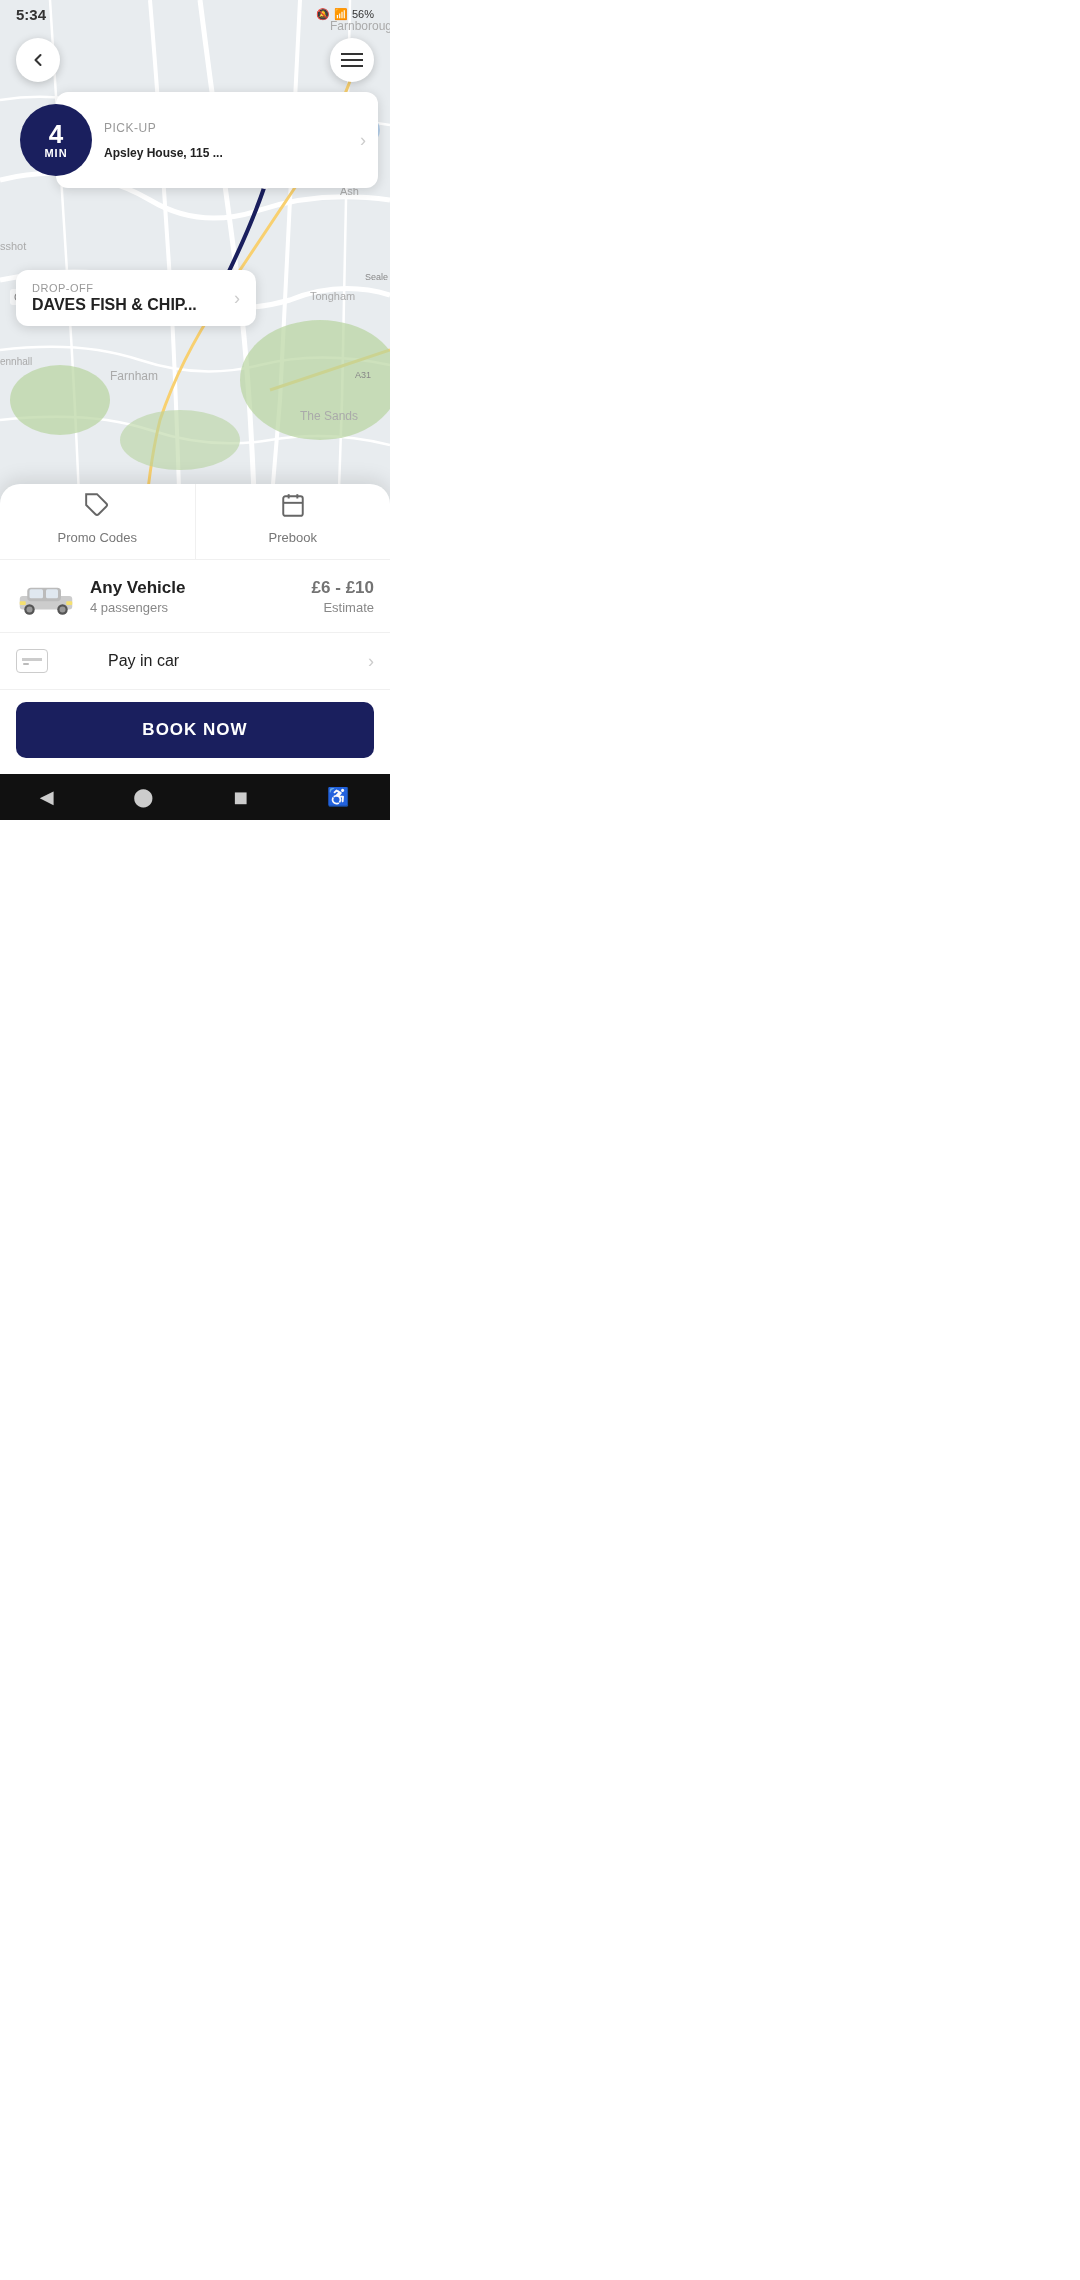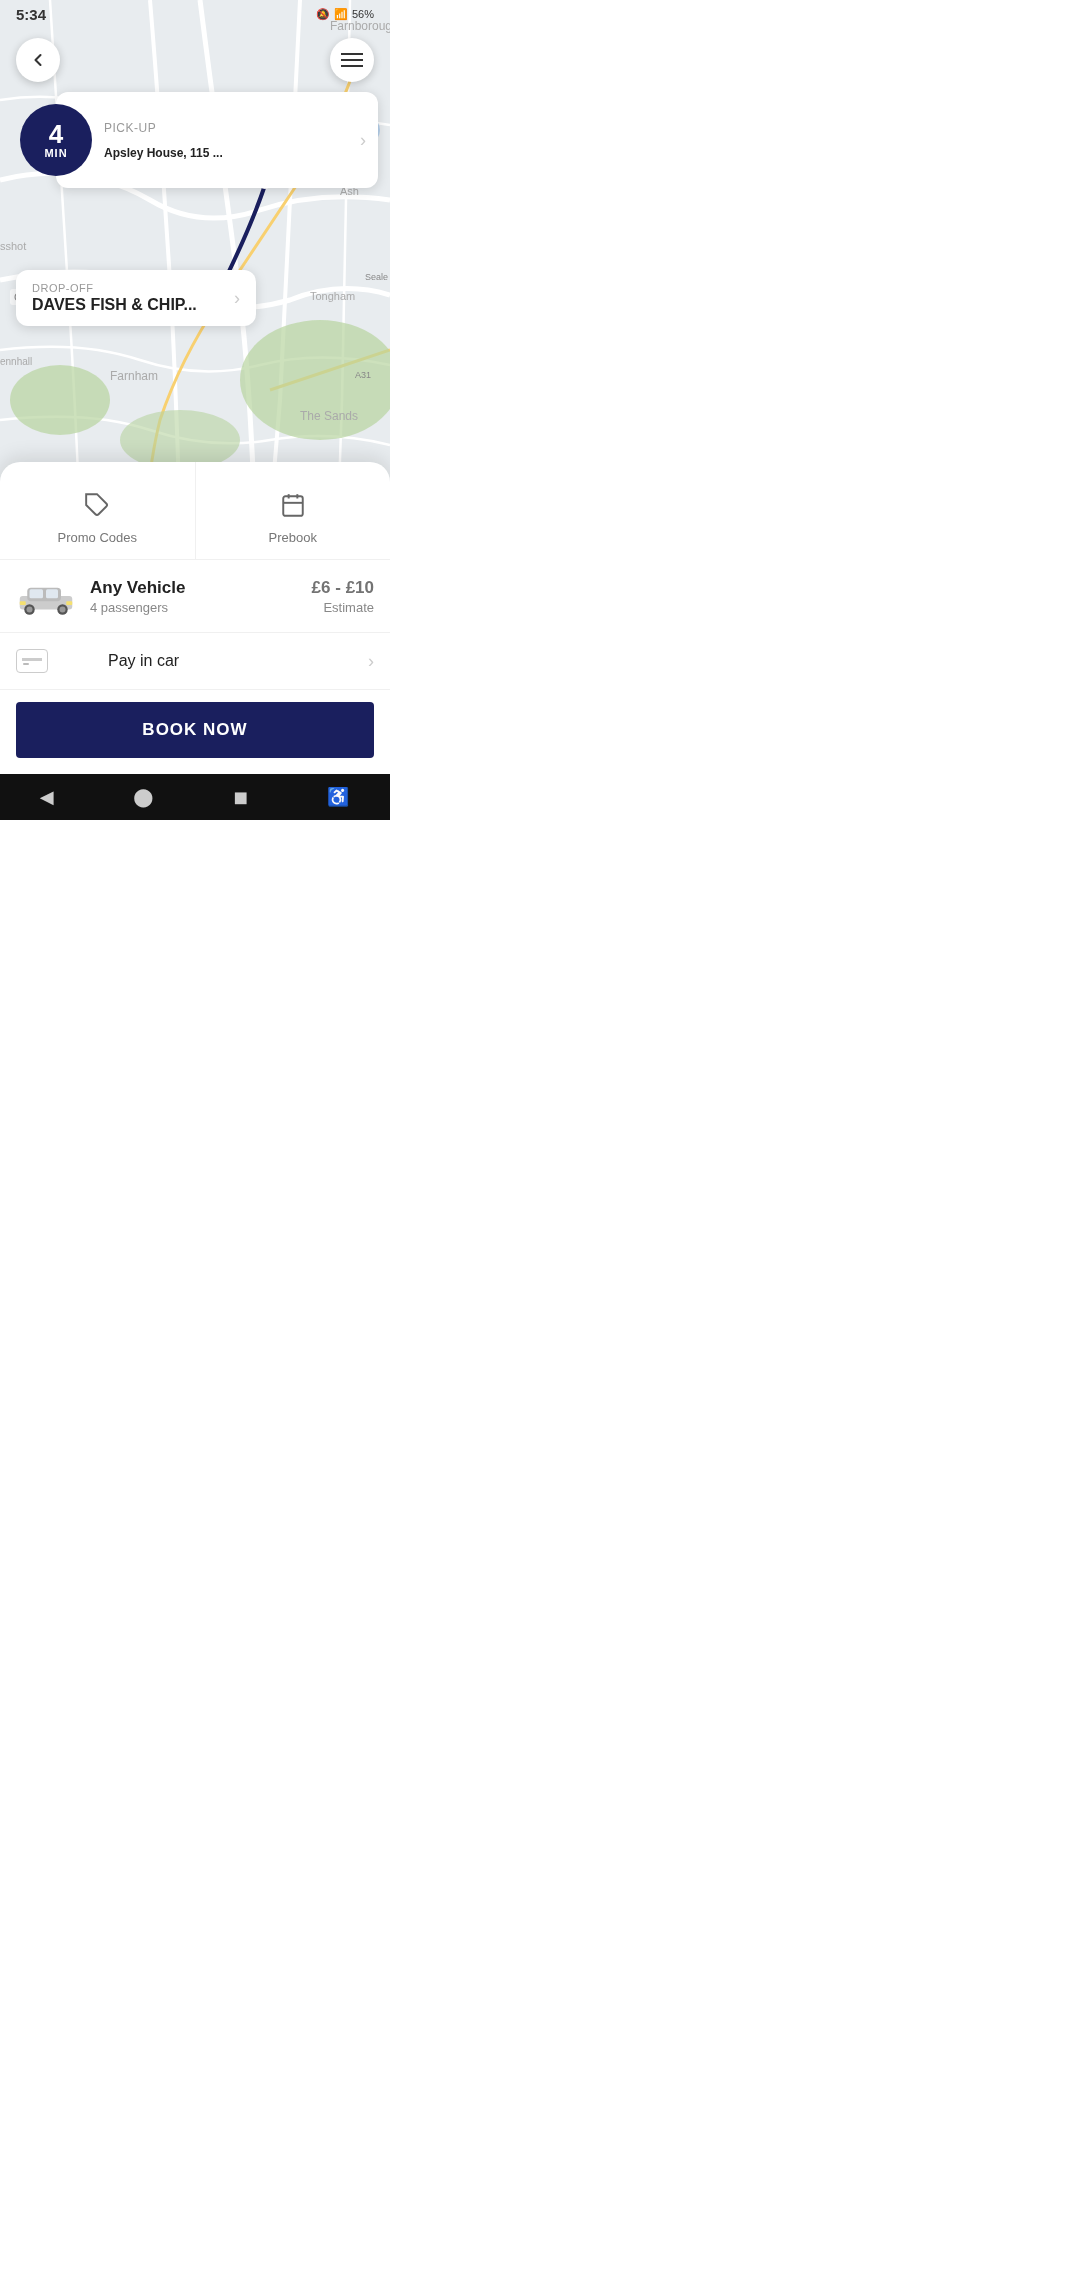--- a/index.html
+++ b/index.html
@@ -200,21 +200,21 @@
     
     .action-row {
       display: flex;
       border-bottom: 1px solid #f0f0f0;
     }
     .action-item {
       flex: 1;
       display: flex;
       flex-direction: column;
       align-items: center;
-      padding: 30px 8px 14px;
+      padding: 8px 8px 14px;
       cursor: pointer;
       border-right: 1px solid #f0f0f0;
       gap: 6px;
       justify-content: flex-end;
     }
     .action-item:last-child { border-right: none; }
     .action-icon {
       color: #555;
       font-size: 22px;
     }
@@ -291,21 +291,21 @@
       color: #ccc;
       font-size: 18px;
     }
 
     
     .book-button {
       margin: 12px 16px 16px;
       background: #1a1f5e;
       color: #fff;
       border: none;
-      border-radius: 4px;
+      border-radius: 10px;
       width: calc(100% - 32px);
       height: 56px;
       font-size: 17px;
       font-weight: 700;
       letter-spacing: 1px;
       cursor: pointer;
       display: flex;
       align-items: center;
       justify-content: center;
     }

